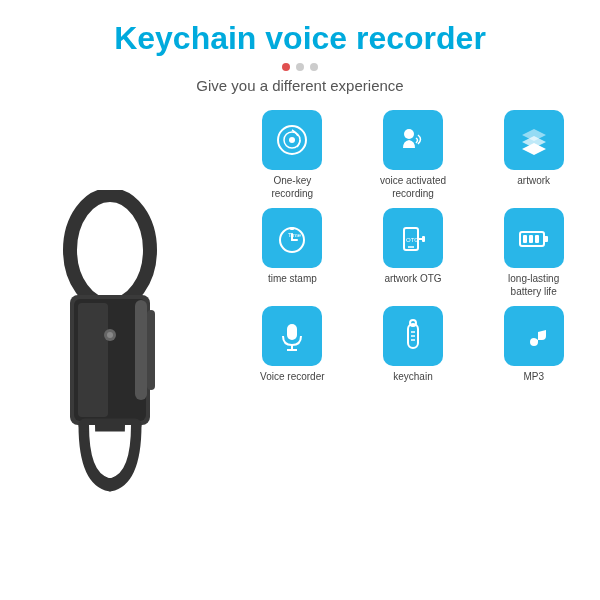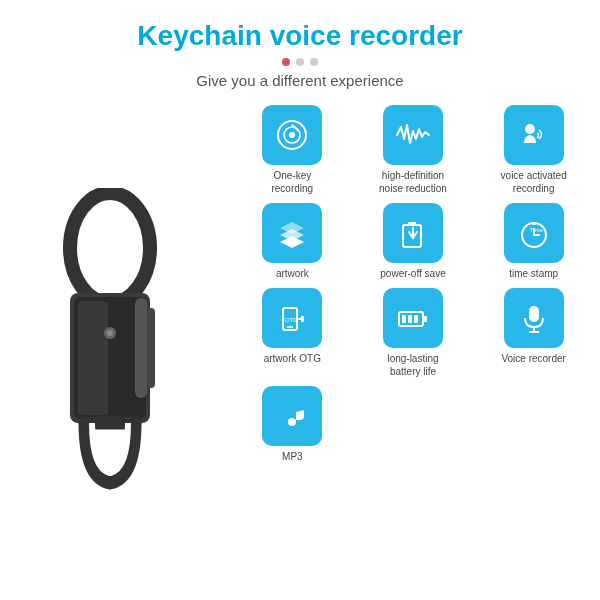--- a/index.html
+++ b/index.html
@@ -13,21 +13,21 @@
     }
     .page {
       width: 600px;
       height: 600px;
       display: flex;
       flex-direction: column;
       align-items: center;
       padding: 20px 10px 10px;
     }
     .main-title {
-      font-size: 28px;
+      font-size: 32px;
       font-weight: bold;
       color: #00aadd;
       text-align: right;
       margin-bottom: 6px;
     }
     .dots {
       display: flex;
       gap: 6px;
       margin-bottom: 6px;
     }
@@ -148,28 +148,20 @@
             <circle cx="18" cy="18" r="8" fill="none" stroke="white" stroke-width="1.5"></circle>
 
             <path d="M18 8 Q22 10 24 14" stroke="white" stroke-width="1.5" fill="none"></path>
             <path d="M26 18 Q26 22 23 25" stroke="white" stroke-width="1.5" fill="none"></path>
             <circle cx="18" cy="18" r="3" fill="white"></circle>
           </svg>
         </div>
         <span class="feature-label">One-key recording</span>
       </div>
 
-      <div class="feature-item">
-        <div class="feature-icon-box">
-          <svg class="icon-svg" viewBox="0 0 36 36" fill="white">
-            <polyline points="2,18 6,10 9,22 12,8 15,26 18,14 21,22 24,12 27,20 30,15 34,18" stroke="white" stroke-width="2" fill="none" stroke-linecap="round" stroke-linejoin="round"></polyline>
-          </svg>
-        </div>
-        <span class="feature-label">high-definition noise reduction</span>
-      </div>
 
 
       <div class="feature-item">
         <div class="feature-icon-box">
           <svg class="icon-svg" viewBox="0 0 36 36" fill="white">
 
             <circle cx="14" cy="12" r="5" fill="white"></circle>
             <path d="M8 26 Q8 19 14 18 Q20 19 20 26" fill="white"></path>
 
             <path d="M21 16 Q24 18 21 21" stroke="white" stroke-width="1.5" fill="none"></path>
@@ -184,33 +176,20 @@
           <svg class="icon-svg" viewBox="0 0 36 36" fill="white">
 
             <polygon points="18,7 30,13 18,19 6,13" fill="white" opacity="0.5"></polygon>
             <polygon points="18,14 30,20 18,26 6,20" fill="white" opacity="0.7"></polygon>
             <polygon points="18,21 30,27 18,33 6,27" fill="white"></polygon>
           </svg>
         </div>
         <span class="feature-label">artwork</span>
       </div>
 
-      <div class="feature-item">
-        <div class="feature-icon-box">
-          <svg class="icon-svg" viewBox="0 0 36 36" fill="white">
-
-            <rect x="8" y="10" width="18" height="22" rx="2" fill="none" stroke="white" stroke-width="2"></rect>
-            <rect x="13" y="7" width="8" height="4" rx="1" fill="white"></rect>
-
-            <polyline points="14,17 18,23 22,17" stroke="white" stroke-width="2" fill="none" stroke-linecap="round" stroke-linejoin="round"></polyline>
-            <line x1="18" y1="13" x2="18" y2="23" stroke="white" stroke-width="2" stroke-linecap="round"></line>
-          </svg>
-        </div>
-        <span class="feature-label">power-off save</span>
-      </div>
 
       <div class="feature-item">
         <div class="feature-icon-box">
           <svg class="icon-svg" viewBox="0 0 36 36" fill="white">
             <circle cx="18" cy="20" r="12" fill="none" stroke="white" stroke-width="2"></circle>
             <text x="14" y="17" font-size="6" fill="white" font-family="Arial">Time</text>
             <line x1="18" y1="20" x2="18" y2="14" stroke="white" stroke-width="2" stroke-linecap="round"></line>
             <line x1="18" y1="20" x2="23" y2="20" stroke="white" stroke-width="2" stroke-linecap="round"></line>
 
             <rect x="16" y="7" width="4" height="3" rx="1" fill="white"></rect>
@@ -254,20 +233,35 @@
           <svg class="icon-svg" viewBox="0 0 36 36" fill="white">
             <rect x="13" y="6" width="10" height="16" rx="5" fill="white"></rect>
             <path d="M9 18 Q9 27 18 27 Q27 27 27 18" fill="none" stroke="white" stroke-width="2"></path>
             <line x1="18" y1="27" x2="18" y2="32" stroke="white" stroke-width="2"></line>
             <line x1="13" y1="32" x2="23" y2="32" stroke="white" stroke-width="2"></line>
           </svg>
         </div>
         <span class="feature-label">Voice recorder</span>
       </div>
 
+      <div class="feature-item">
+        <div class="feature-icon-box">
+          <svg class="icon-svg" viewBox="0 0 36 36" fill="white">
+
+            <rect x="13" y="6" width="10" height="24" rx="5" fill="none" stroke="white" stroke-width="2"></rect>
+
+            <circle cx="18" cy="5" r="3" fill="none" stroke="white" stroke-width="2"></circle>
+
+            <line x1="16" y1="14" x2="20" y2="14" stroke="white" stroke-width="1.5"></line>
+            <line x1="16" y1="18" x2="20" y2="18" stroke="white" stroke-width="1.5"></line>
+            <line x1="16" y1="22" x2="20" y2="22" stroke="white" stroke-width="1.5"></line>
+          </svg>
+        </div>
+        <span class="feature-label">keychain</span>
+      </div>
 
       <div class="feature-item">
         <div class="feature-icon-box">
           <svg class="icon-svg" viewBox="0 0 36 36" fill="white">
 
             <path d="M22 8 L22 24 Q22 28 18 28 Q14 28 14 24 Q14 20 18 20 Q20 20 22 22 L22 14 L30 12 L30 18 Q30 22 26 22 Q24 22 22 22" fill="white"></path>
             <circle cx="18" cy="24" r="3" fill="white"></circle>
           </svg>
         </div>
         <span class="feature-label">MP3</span>

